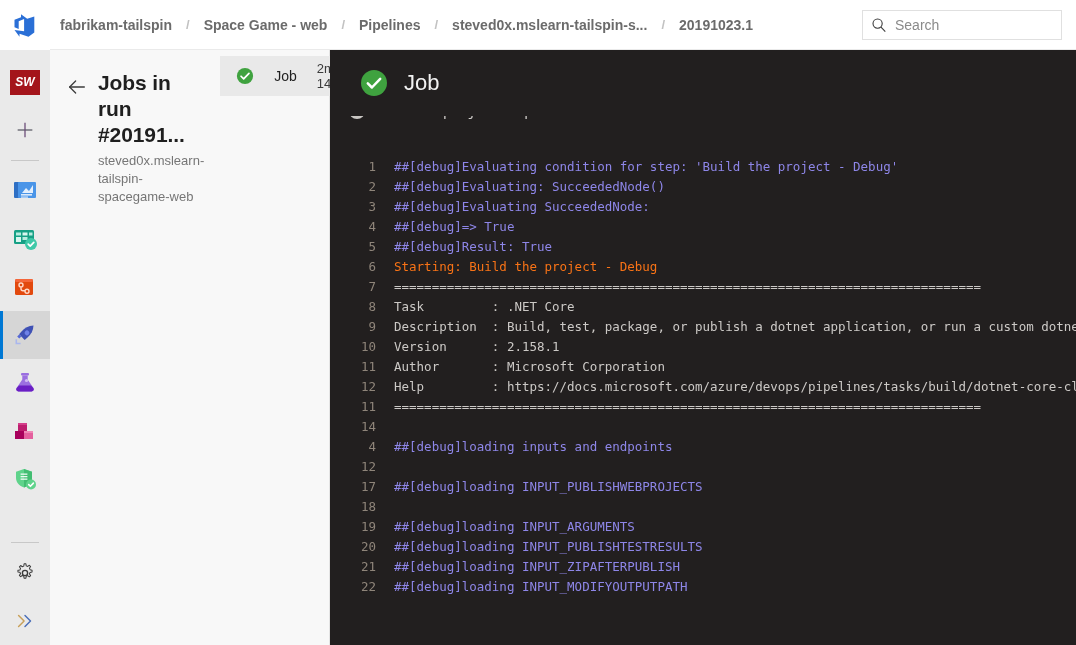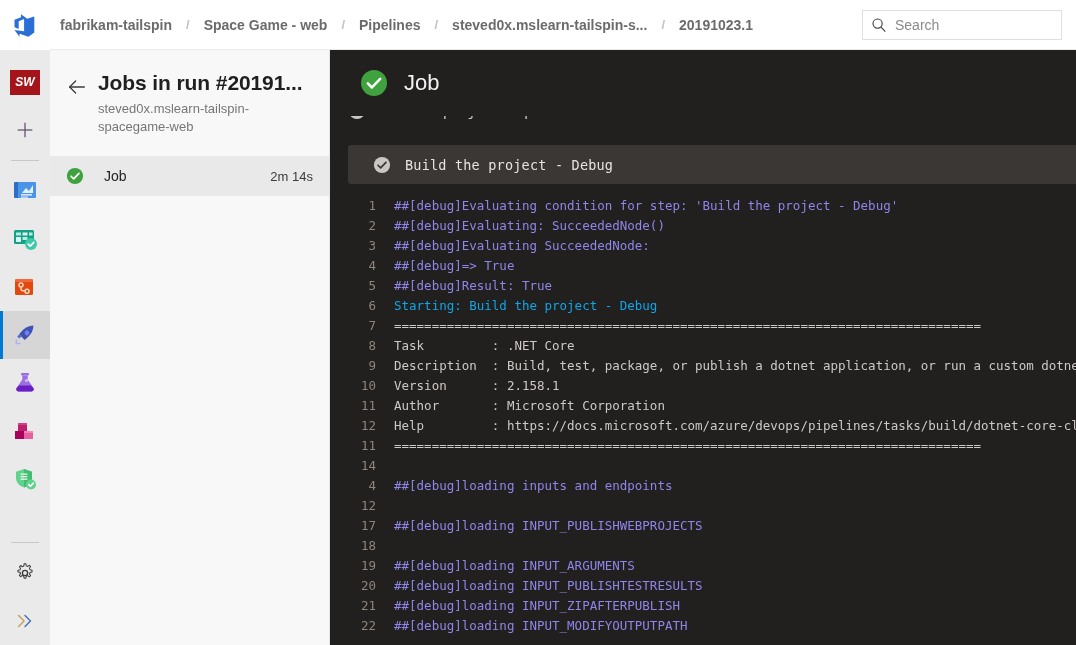--- a/index.html
+++ b/index.html
@@ -76,21 +76,21 @@
   }
   .plus-icon { width: 22px; height: 22px; }
   .gear-icon { width: 22px; height: 22px; }
   .chev-icon { width: 22px; height: 22px; }
 
   
   .leftpanel {
     width: 280px; min-width: 280px;
     background: #f8f8f8;
     border-right: 1px solid #e4e4e4;
-    display: flex; flex-direction: column;
+    display: flex; flex-direction: row;
   }
   .lp-header { padding: 20px 16px 14px 16px; display: flex; align-items: flex-start; }
   .back-arrow { width: 22px; height: 22px; margin-right: 10px; margin-top: 6px; flex: none; }
   .lp-title {
     font-size: 21px; font-weight: 600; color: #1f1f1f;
     line-height: 26px; letter-spacing: -.1px;
   }
   .lp-sub {
     font-size: 13px; color: #767676; line-height: 18px;
     margin-top: 4px; max-width: 190px;
@@ -150,21 +150,21 @@
     display: flex; height: 20px; align-items: center;
     font-family: "DejaVu Sans Mono", "Liberation Mono", monospace;
     font-size: 12.5px; white-space: pre;
   }
   .ln {
     width: 46px; min-width: 46px; text-align: right;
     color: #8f857a; padding-right: 0; user-select: none;
   }
   .lt { padding-left: 18px; }
   .c-debug { color: #8e86e8; }
-  .c-section { color: #0ea5e9; }
+  .c-section { color: #f97316; }
   .c-plain { color: #ccc9c6; }
 
   .fadeout {
     position: absolute; left: 0; right: 0; bottom: 0; height: 10px;
     background: linear-gradient(to bottom, rgba(34,31,31,0), rgba(34,31,31,1));
     pointer-events: none;
   }
 </style>
 </head>
 <body>
@@ -347,27 +347,20 @@
             <svg class="sc" viewBox="0 0 20 20">
               <circle cx="10" cy="10" r="9" fill="#c9c6c3"></circle>
               <path d="M5.6 10.3l2.9 2.9 5.9-6.2" fill="none" stroke="#3a3734" stroke-width="1.9" stroke-linecap="round" stroke-linejoin="round"></path>
             </svg>
             <span class="sl">Restore project dependencies</span>
           </div>
         </div>
 
         <div class="step-gap"></div>
 
-        <div class="step-header">
-          <svg class="sc" viewBox="0 0 20 20">
-            <circle cx="10" cy="10" r="9" fill="#c9c6c3"></circle>
-            <path d="M5.6 10.3l2.9 2.9 5.9-6.2" fill="none" stroke="#3a3734" stroke-width="1.9" stroke-linecap="round" stroke-linejoin="round"></path>
-          </svg>
-          <span class="sl">Build the project - Debug</span>
-        </div>
 
         <div class="log-lines" id="log-lines">
             <div class="log-line"><span class="ln">1</span><span class="lt c-debug">##[debug]Evaluating condition for step: 'Build the project - Debug'</span></div>
             <div class="log-line"><span class="ln">2</span><span class="lt c-debug">##[debug]Evaluating: SucceededNode()</span></div>
             <div class="log-line"><span class="ln">3</span><span class="lt c-debug">##[debug]Evaluating SucceededNode:</span></div>
             <div class="log-line"><span class="ln">4</span><span class="lt c-debug">##[debug]=&gt; True</span></div>
             <div class="log-line"><span class="ln">5</span><span class="lt c-debug">##[debug]Result: True</span></div>
             <div class="log-line"><span class="ln">6</span><span class="lt c-section">Starting: Build the project - Debug</span></div>
             <div class="log-line"><span class="ln">7</span><span class="lt c-plain">==============================================================================</span></div>
             <div class="log-line"><span class="ln">8</span><span class="lt c-plain">Task         : .NET Core</span></div>

